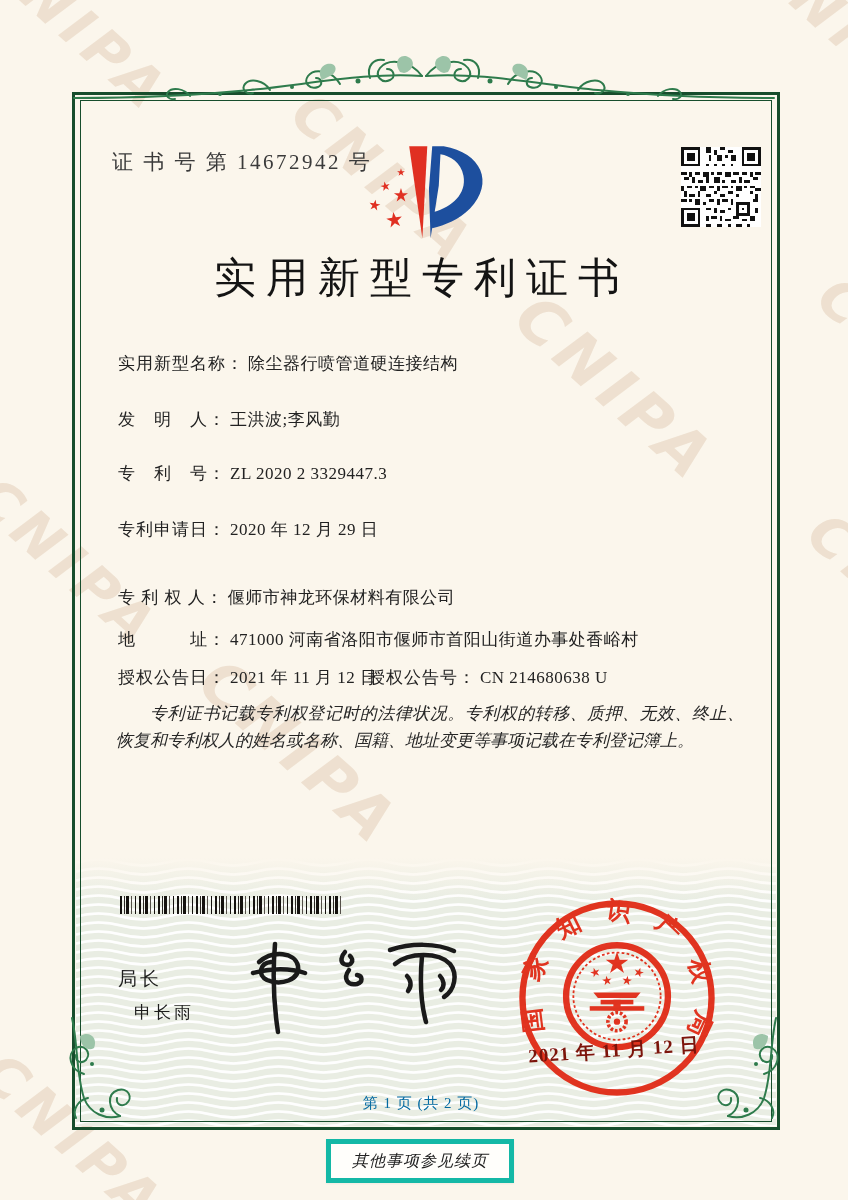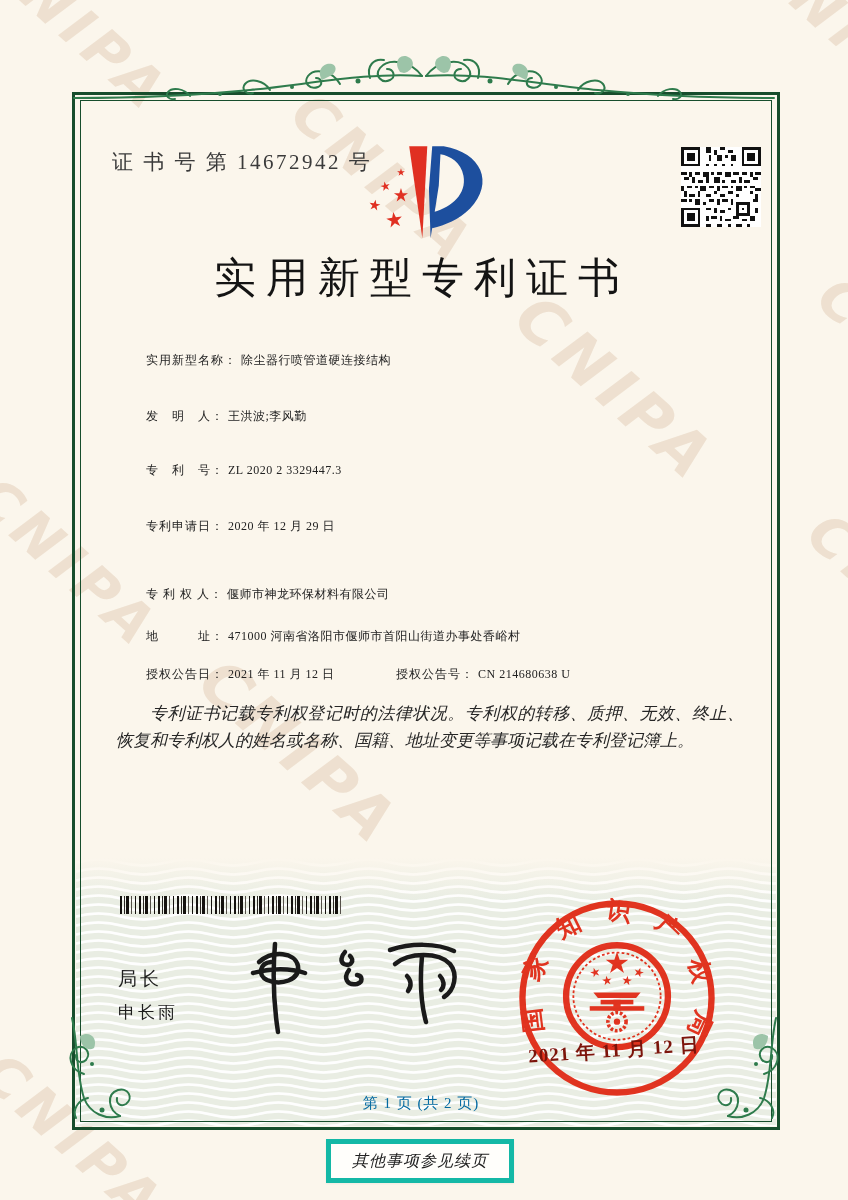--- a/index.html
+++ b/index.html
@@ -40,21 +40,21 @@
   .logo{left:350px;top:136px;z-index:3;}
   .qr{left:681px;top:147px;z-index:3;}
   .title{
     left:72px;top:250px;width:700px;z-index:3;
     text-align:center;font-size:42px;font-weight:400;
     letter-spacing:10px;color:#141414;
   }
   
   .row{
     position:absolute;left:118px;z-index:3;
-    font-size:12px;color:#222;white-space:nowrap;margin-left:28px;
+    font-size:17px;color:#222;white-space:nowrap;
   }
   .row .flabel{letter-spacing:1px;}
   .row .fvalue{margin-left:4px;letter-spacing:0.5px;}
   
   .paras{
     left:116px;top:700px;width:628px;z-index:3;
     font-size:17px;line-height:27px;color:#262626;
     font-style:italic;text-align:justify;
   }
   .paras p{margin:0;text-indent:2em;}
@@ -63,21 +63,21 @@
     left:120px;top:896px;width:224px;height:18px;z-index:3;
     background-image:repeating-linear-gradient(90deg,
       #15120f 0 2px,transparent 2px 4px,
       #2a2622 4px 5px,transparent 5px 6px,
       #15120f 6px 9px,transparent 9px 11px,
       #55504a 11px 12px,transparent 12px 15px,
       #15120f 15px 16px,transparent 16px 19px);
   }
   
   .sig-title{left:118px;top:966px;z-index:3;font-family:"Liberation Sans","DejaVu Sans",sans-serif;font-size:19px;letter-spacing:3px;color:#1d1d1d;}
-  .sig-name{left:118px;top:1001px;z-index:3;font-family:Liberation Mono, monospace;font-size:17px;letter-spacing:3px;color:#1d1d1d;}
+  .sig-name{left:134px;top:1001px;z-index:3;font-family:Liberation Mono, monospace;font-size:17px;letter-spacing:3px;color:#1d1d1d;}
   .sig-hand{left:245px;top:928px;z-index:3;}
   
   .seal{left:517px;top:898px;z-index:4;}
   .seal-date{
     left:528px;top:1036px;width:218px;z-index:5;
     font-size:19px;font-weight:bold;color:#7c140b;
     letter-spacing:1px;transform:rotate(-4deg);white-space:nowrap;
   }
   
   .page-no{

